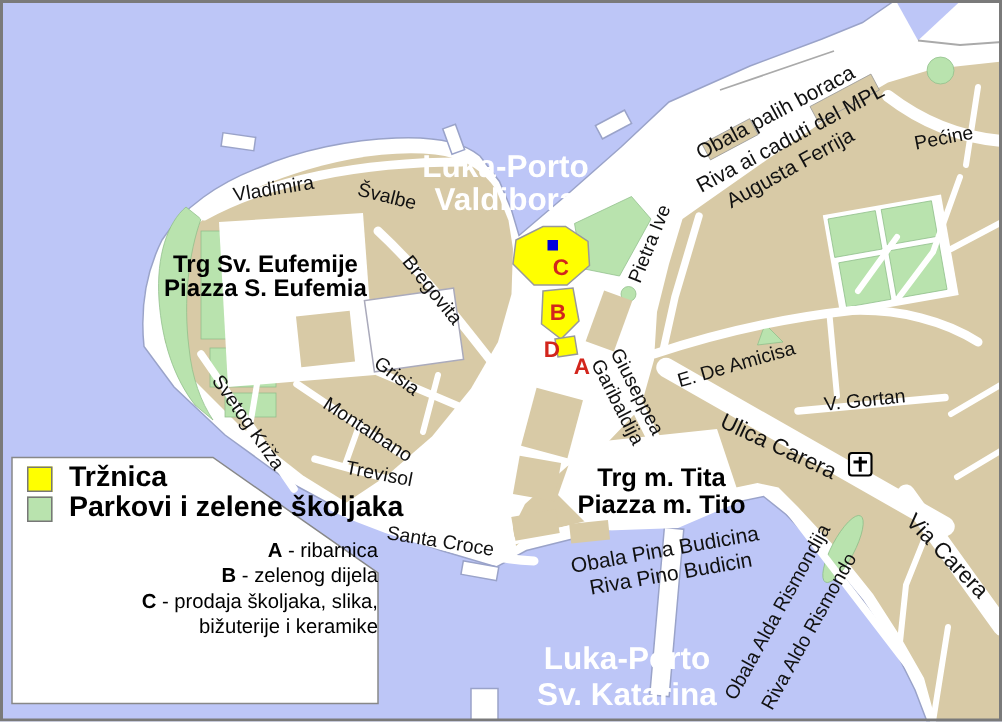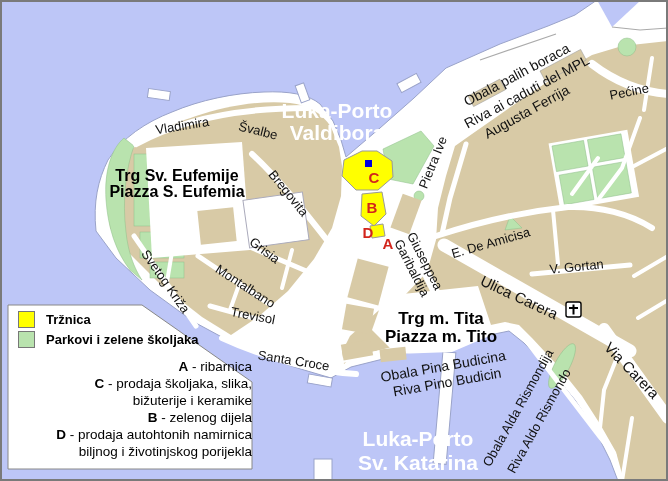--- a/index.html
+++ b/index.html
@@ -14,21 +14,21 @@
   .place-label-lg{font-size:17px;font-weight:bold;fill:#000;text-anchor:middle;}
   .water-label{font-size:21px;font-weight:bold;fill:#ffffff;text-anchor:middle;}
   .marker-letter{font-size:15px;font-weight:bold;fill:#d2251c;text-anchor:middle;}
   
   .legend{position:absolute;left:8px;top:305px;width:244px;height:164px;padding:4px 0 0 10px;box-sizing:border-box;color:#000;}
   .legend-item{display:flex;align-items:center;height:20px;}
   .swatch{width:15px;height:15px;border:1px solid #777;flex:0 0 auto;}
   .swatch-trznica{background:#ffff00;}
   .swatch-toalet{background:#0000dd;}
   .swatch-park{background:#b9e3ae;}
-  .legend-item-label{font-size:13px;font-weight:bold;margin-left:11px;white-space:nowrap;}
+  .legend-item-label{font-size:19px;font-weight:bold;margin-left:11px;white-space:nowrap;}
   .legend-markers{margin-top:9px;text-align:right;}
   .marker-row{font-size:13.5px;line-height:17px;padding-left:27px;text-indent:-27px;white-space:nowrap;}
   .marker-key{font-weight:bold;}
   .marker-cont{text-indent:0;white-space:nowrap;}
 </style>
 </head>
 <body>
 
 <div class="map-wrap">
 <svg width="668" height="481" viewBox="0 0 668 481">
@@ -211,22 +211,19 @@
   <div class="legend-item">
     <span class="swatch swatch-trznica"></span>
     <span class="legend-item-label">Tržnica</span>
   </div>
   <div class="legend-item">
     <span class="swatch swatch-park"></span>
     <span class="legend-item-label">Parkovi i zelene školjaka</span>
   </div>
   <div class="legend-markers">
     <div class="marker-row"><span class="marker-key">A</span><span> - </span><span>ribarnica</span></div>
+    <div class="marker-row"><span class="marker-key">B</span><span> - </span><span>zelenog dijela</span></div>
     <div class="marker-row"><span class="marker-key">C</span><span> - </span><span>prodaja školjaka, slika,</span>
       <div class="marker-cont">bižuterije i keramike</div>
-    </div>
-    <div class="marker-row"><span class="marker-key">B</span><span> - </span><span>zelenog dijela</span></div>
-    <div class="marker-row"><span class="marker-key">D</span><span> - </span><span>prodaja autohtonih namirnica</span>
-      <div class="marker-cont">biljnog i životinjskog porijekla</div>
     </div>
   </div>
 </div>
 </div>
 
 </body></html>

